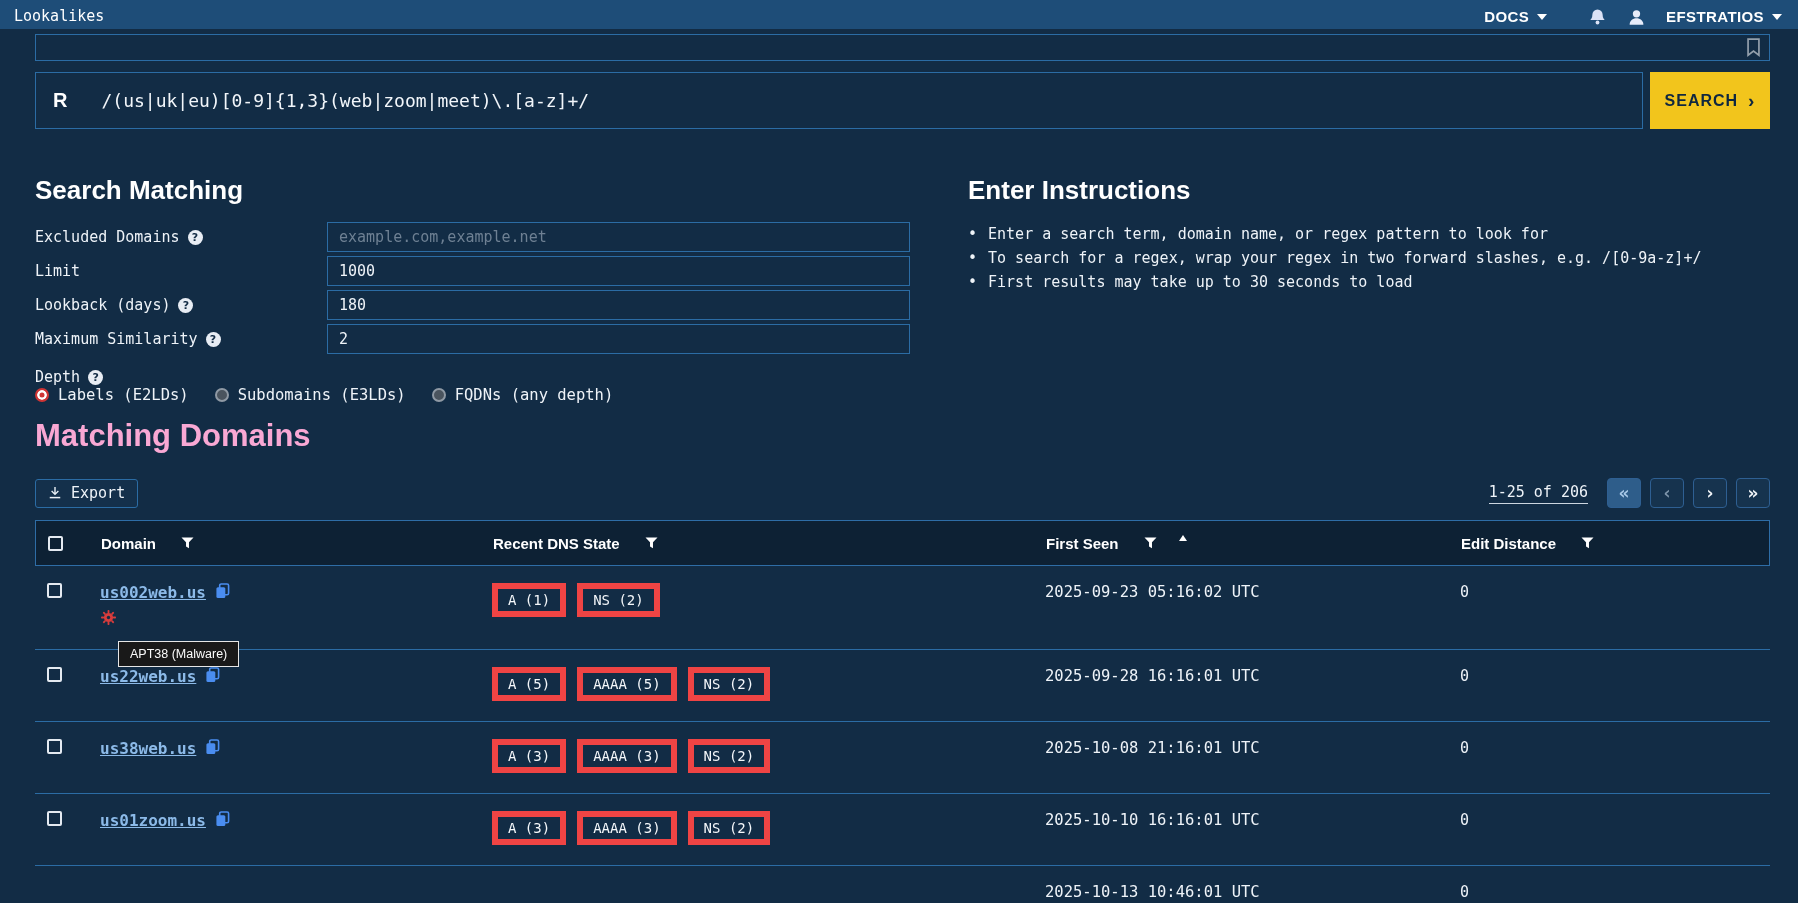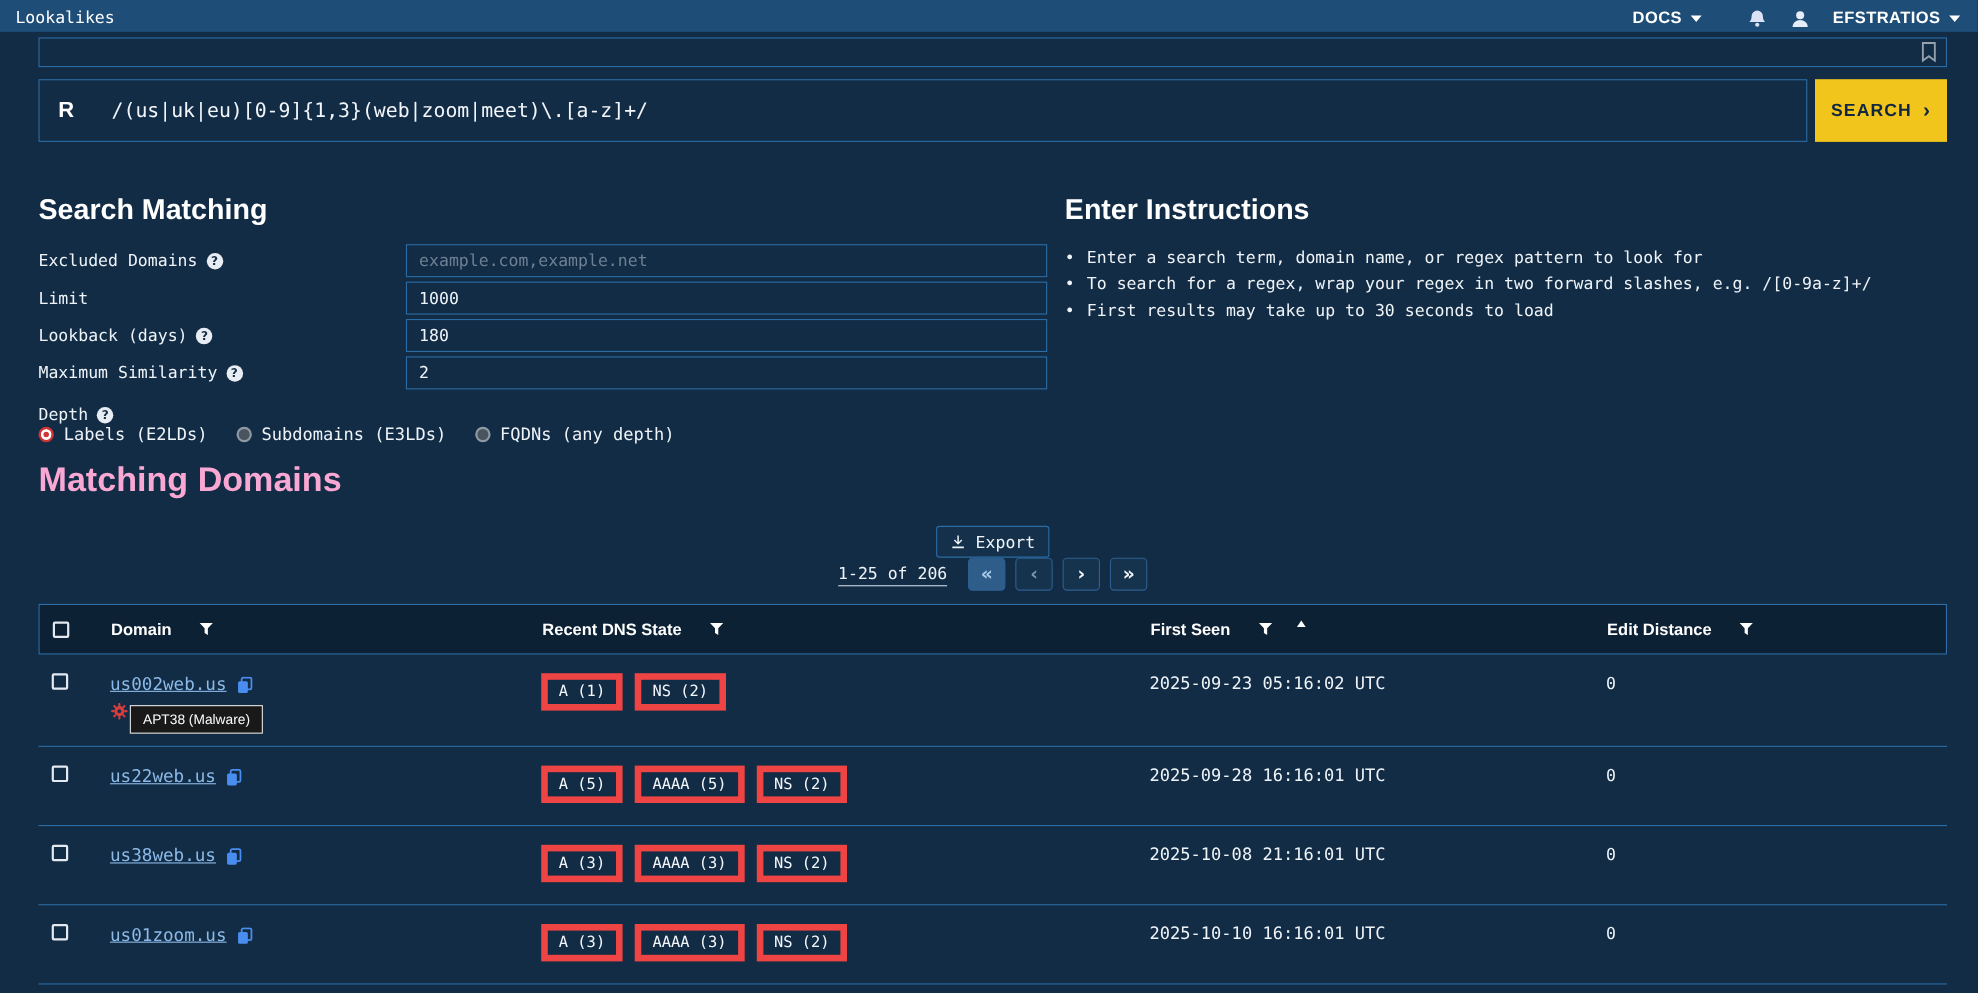--- a/index.html
+++ b/index.html
@@ -34,41 +34,41 @@
                      color:#f2f6fa; font:18px "DejaVu Sans Mono", monospace; }
   .search-btn { width:120px; background:#f2c51c; border:none; color:#0f2740; cursor:pointer;
                 font:700 16px "Liberation Sans", sans-serif; letter-spacing:1px;
                 display:flex; align-items:center; justify-content:center; gap:10px; }
   .search-btn .chev { font-size:19px; font-weight:700; }
   
   .two-col { display:flex; margin-top:46px; }
   .filters { width:933px; }
   h2 { font:700 26px "Liberation Sans", sans-serif; margin:0 0 16px; color:#fff; }
   .filter-row { display:grid; grid-template-columns:292px 583px; align-items:center;
-                height:30px; margin-bottom:4px;gap:42px; }
+                height:30px; margin-bottom:4px; }
   .f-label { font-size:15px; display:flex; align-items:center; gap:8px; }
   .f-input { height:30px; width:100%; border:1px solid #2b6ca4; background:transparent;
              color:#eef3f8; font:15px "DejaVu Sans Mono", monospace; padding:0 11px; outline:none; }
   .f-input::placeholder { color:#6e8093; }
   .help { width:15px; height:15px; border-radius:50%; background:#e8edf4; color:#132c45;
           font:700 11px "DejaVu Sans", sans-serif; display:inline-flex; align-items:center;
           justify-content:center; cursor:pointer; flex:0 0 auto; }
   .depth-row { margin-top:14px; font-size:15px; display:flex; align-items:center; gap:8px; }
   .radio-row { display:flex; gap:26px; font-size:15.5px; }
   .radio-opt { display:flex; align-items:center; gap:9px; cursor:pointer; }
   .radio { width:14px; height:14px; border-radius:50%; flex:0 0 auto; }
   .radio.sel { border:2px solid #cf3434; background:#cf3434; box-shadow:inset 0 0 0 2.5px #fff; }
   .radio.un  { border:2px solid #8f99a4; background:#4a545e; }
   .instructions { flex:1; }
   .instructions ul { margin:12px 0 0; padding:0; list-style:none; }
   .instructions li { font-size:15px; line-height:24px; }
   .instructions li::before { content:"•"; margin-right:11px; }
   
   h1 { font:700 31px "Liberation Sans", sans-serif; margin:14px 0 0; color:#f9a8d4; }
-  .toolbar { display:flex; justify-content:space-between; align-items:center; margin-top:24px;flex-direction:column; }
+  .toolbar { display:flex; justify-content:space-between; align-items:center; margin-top:24px; }
   .export-btn { display:flex; align-items:center; gap:9px; height:29px; padding:0 12px;
                 background:#14304b; border:1px solid #2b6ca4; border-radius:3px; cursor:pointer;
                 color:#eef3f8; font:15px "DejaVu Sans Mono", monospace; }
   .pager { display:flex; align-items:center; gap:9px; }
   .range { font-size:15px; border-bottom:1px solid #cdd6e0; padding-bottom:2px; margin-right:10px; }
   .pg-btn { width:34px; height:30px; border-radius:4px; border:1px solid #2e5f92; background:#16334e;
             display:flex; align-items:center; justify-content:center; cursor:pointer;
             font:700 17px "DejaVu Sans", sans-serif; padding:0; }
   .pg-btn.hl  { background:#2e5d8a; color:#a9c9e8; }
   .pg-btn.dis { color:#7e95ab; }
@@ -81,21 +81,21 @@
   .trow { border-bottom:1px solid #2b6ca4; min-height:72px; }
   .trow.tall { min-height:84px; }
   .cb-cell { padding-left:12px; display:flex; align-items:center; }
   .trow .cb-cell { align-items:flex-start; padding-top:17px; }
   .cb { width:15px; height:15px; border:2px solid #e4eaf1; border-radius:2px; cursor:pointer;
         background:transparent; flex:0 0 auto; }
   .hcell { display:flex; align-items:center; gap:25px; cursor:pointer; }
   .sort-asc { width:0; height:0; border-left:4.5px solid transparent; border-right:4.5px solid transparent;
               border-bottom:6px solid #fff; position:relative; top:-5px; margin-left:-3px; }
   .cell { padding-top:17px; }
-  .domain-line { display:flex; align-items:flex-end; gap:9px; }
+  .domain-line { display:flex; align-items:flex-start; gap:9px;font-weight:bold; }
   .domain-line a { color:#8cbae8; font-size:16px; }
   .copy-btn { display:inline-flex; cursor:pointer; }
   .tag-line { margin-top:7px; display:flex; }
   .badge { display:inline-block; border:6px solid #ef4444; padding:3px 10px; margin-right:11px;
            font-size:14px; color:#f4f7fa; }
   .ts { font-size:15.5px; }
   .ed { font-size:15px; }
   
   .tooltip { position:absolute; left:118px; top:641px; background:#191919; border:1px solid #e6e6e6;
              padding:5px 11px; font:12.5px "Liberation Sans", sans-serif; color:#fafafa; z-index:5;

